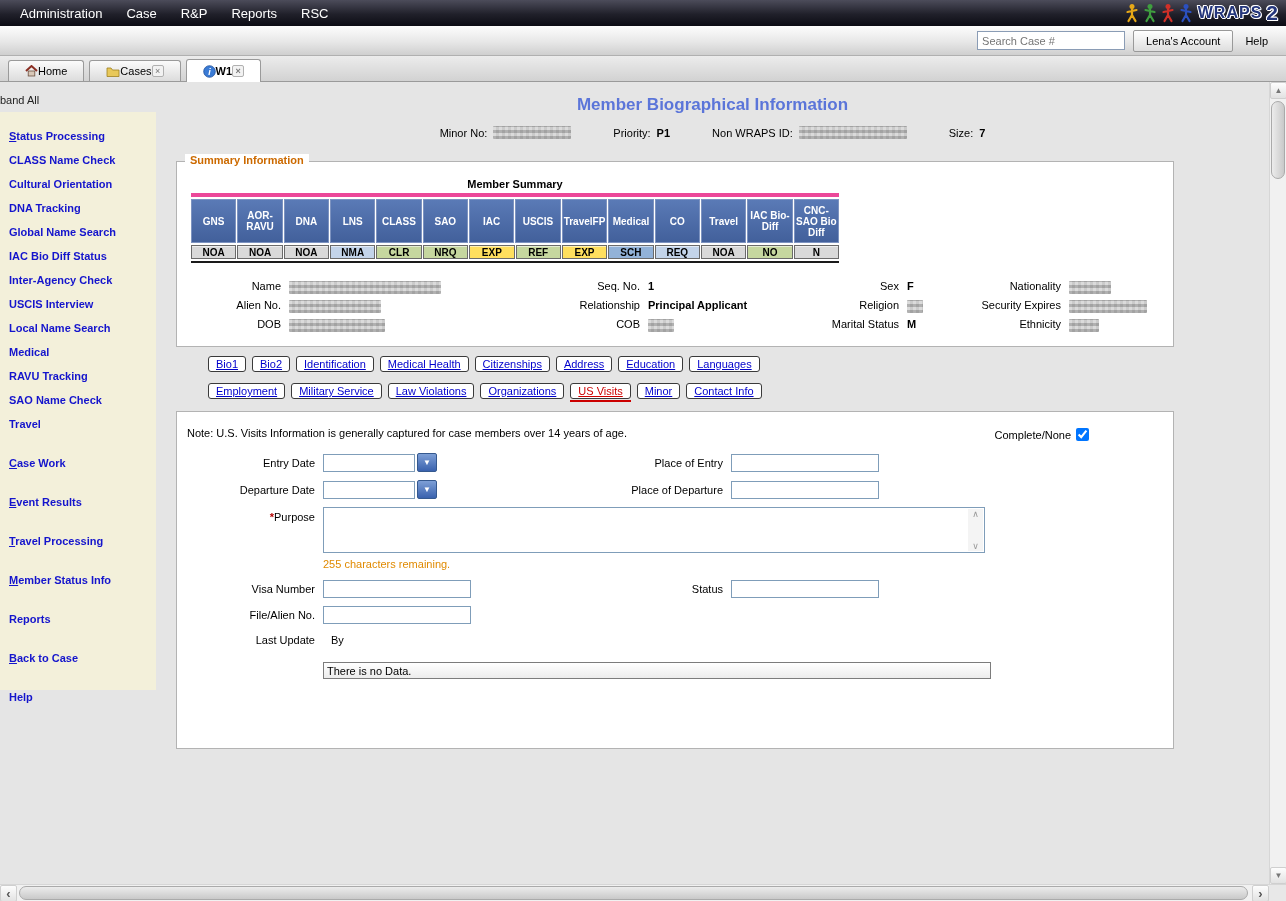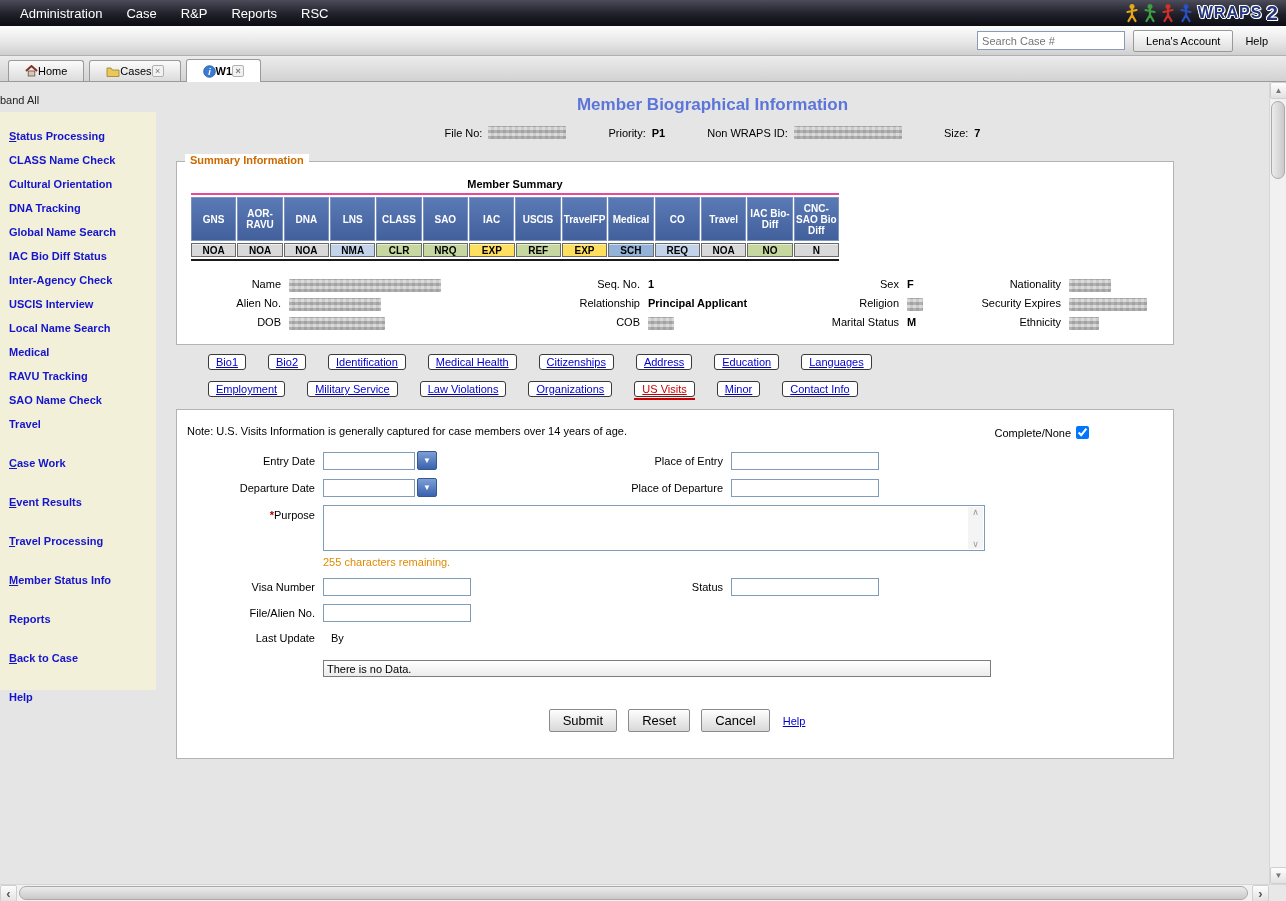--- a/index.html
+++ b/index.html
@@ -59,40 +59,40 @@
   .redacted { display:inline-block; height:13px; vertical-align:middle; border-radius:1px;
     background-image:repeating-linear-gradient(0deg,rgba(120,120,120,.35) 0 3px,rgba(255,255,255,.25) 3px 6px),
                      repeating-linear-gradient(90deg,#cfcfcf 0 3px,#b9b9b9 3px 6px); }
 
   .panel { position:relative; border:1px solid #b3b3b3; background:#fff; margin-left:20px; width:998px; }
   .legend { position:absolute; top:-8px; left:8px; background:#fff; padding:0 5px;
     color:#cc6a00; font-weight:bold; font-size:11px; }
 
   .summary-panel { margin-top:22px; padding:16px 0 12px 14px; }
   .msum { width:648px; }
-  .ms-title { text-align:center; font-weight:bold; font-size:11px; padding-bottom:3px; border-bottom:2px solid #ec4899; }
+  .ms-title { text-align:center; font-weight:bold; font-size:11px; padding-bottom:3px; border-bottom:4px solid #ec4899; }
   .ms-headers, .ms-status { display:grid; grid-template-columns:repeat(14,1fr); gap:1px; margin-top:2px; }
   .msh { background:linear-gradient(#5a7ab6,#42609b); color:#fff; font-weight:bold; font-size:10px;
     line-height:11px; text-align:center; display:flex; align-items:center; justify-content:center;
     min-height:44px; padding:1px 1px; border:1px solid #7d93c0; }
   .mss { border:1px solid #6a6a6a; font-weight:bold; font-size:10px; text-align:center;
     height:14px; line-height:13px; box-shadow:inset 0 1px 0 rgba(255,255,255,.55); }
   .st-gray { background:#d9d9d9; }
   .st-green { background:#c6d79f; }
   .st-yellow { background:#ffdf5e; }
   .st-blue { background:#92b2d8; }
   .st-lightblue { background:#c3d4ea; }
   .ms-bottom { border-top:2px solid #1a1a1a; margin-top:2px; width:648px; }
 
   .details { margin-top:14px; display:grid; grid-template-columns:90px 264px 95px 164px 95px 32px 130px 1fr;
     line-height:19px; font-size:11px; width:990px; }
   .dl { text-align:right; }
   .dv { padding-left:8px; font-weight:bold; }
 
-  .mtabs { margin:9px 0 0 20px; display:flex; gap:22px;padding-left:32px; }
+  .mtabs { margin:9px 0 0 20px; display:flex; gap:6px;padding-left:32px; }
   .mtabs.r2 { margin-top:11px; }
   .mtab { border:1px solid #3a3a3a; border-radius:3px; background:#fff; padding:1px 7px;
     font-size:11px; font-family:inherit; color:#0000cc; text-decoration:underline; cursor:pointer; }
   .mtab.active { color:#cc0000; position:relative; }
   .mtab.active::after { content:""; position:absolute; left:-1px; right:-1px; bottom:-4px; height:2px; background:#cc0000; }
 
   .form-panel { margin-top:12px; min-height:338px; padding-bottom:26px; }
   .note { margin:15px 0 0 10px; }
   .complete { position:absolute; top:16px; right:84px; display:flex; align-items:center; gap:5px; }
   .complete input { width:13px; height:13px; }
@@ -229,21 +229,21 @@
     <div class="snav g2 ul-first">Back to Case</div>
     <div class="snav g2">Help</div>
   </div>
 
   <div class="content">
 
     <div class="page-title">Member Biographical Information</div>
 
     <div class="case-row">
       <span class="pair">
-        <span>File No:</span>
+        <span>Minor No:</span>
         <span class="redacted" style="width:78px"></span>
       </span>
       <span class="pair">
         <span>Priority:</span>
         <span class="bold">P1</span>
       </span>
       <span class="pair">
         <span>Non WRAPS ID:</span>
         <span class="redacted" style="width:108px"></span>
       </span>
@@ -399,26 +399,20 @@
         <input type="text" class="ti w148" style="">
       </div>
 
       <div class="frow lastupd">
         <span class="lbl">Last Update</span>
         <span class="by">By</span>
       </div>
 
       <div class="nodata">There is no Data.</div>
 
-      <div class="btnrow">
-        <button class="btn">Submit</button>
-        <button class="btn">Reset</button>
-        <button class="btn">Cancel</button>
-        <span class="help-link">Help</span>
-      </div>
     </div>
 
   </div>
 </div>
 
 <div class="vscroll">
   <div class="sb-btn sb-up">▲</div>
   <div class="v-thumb"></div>
   <div class="sb-btn sb-down">▼</div>
 </div>

